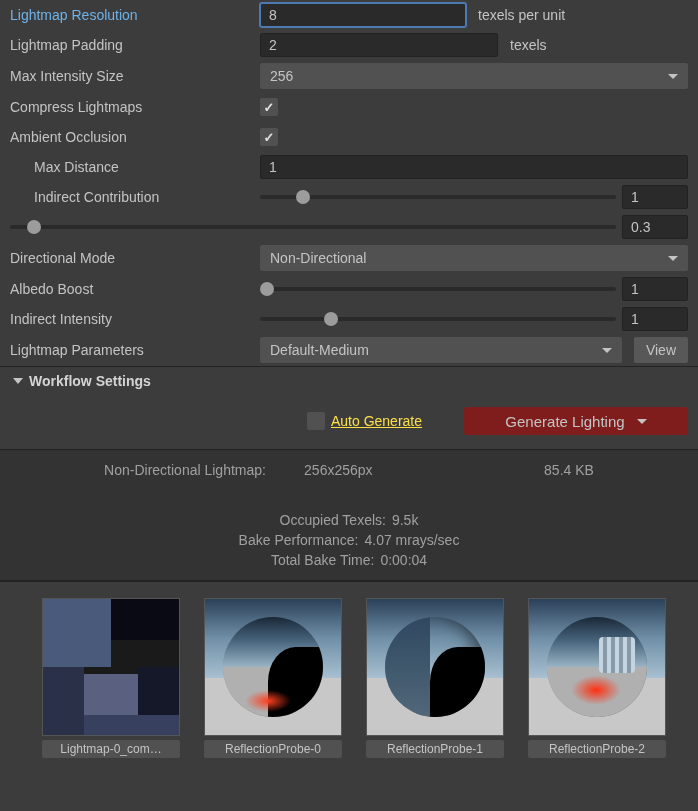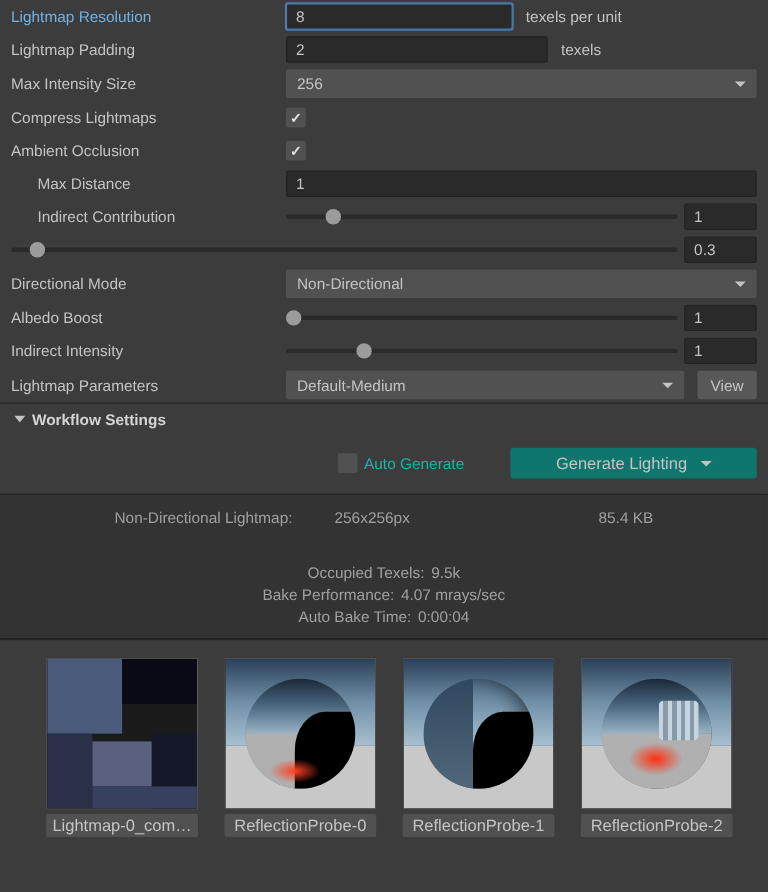--- a/index.html
+++ b/index.html
@@ -153,23 +153,23 @@
     color: #a0a0a0;
     justify-content: center;
   }
   .gen-row {
     display: flex;
     align-items: center;
     justify-content: flex-end;
     padding: 12px 10px 14px;
     gap: 6px;
   }
-  .chklabel { color:#14b8a6; }
+  .chklabel { color:#fde047;text-decoration:underline; }
   .big-button {
-    background: #0f766e;
+    background: #7f1d1d;
     border: none;
     color: #c4c4c4;
     font-size: 15px;
     border-radius: 3px;
     height: 28px;
     min-width: 224px;
     cursor: pointer;
     display:flex; align-items:center; justify-content:center; gap:8px;
     padding: 0 10px;
   }
@@ -192,21 +192,21 @@
     height: 138px;
     border: 1px solid #555;
     background: #1a1a1a;
     position: relative;
     overflow: hidden;
   }
   .thumb-label {
     background: #515151;
     width: 138px;
     text-align: center;
-    font-size: 15px;
+    font-size: 12px;
     padding: 2px 4px;
     border-radius: 2px;
     white-space: nowrap;
     overflow: hidden;
     text-overflow: ellipsis;
     color:#c4c4c4;
   }
   
   .lm-tile { position:absolute; }
   .t1{left:0;top:0;width:50%;height:50%;background:#4a5a7a;}
@@ -358,21 +358,21 @@
   <div style="height:30px"></div>
   <div class="stats-row">
     <span>Occupied Texels:</span>
     <span style="margin-left:6px">9.5k</span>
   </div>
   <div class="stats-row">
     <span>Bake Performance:</span>
     <span style="margin-left:6px">4.07 mrays/sec</span>
   </div>
   <div class="stats-row">
-    <span>Auto Bake Time:</span>
+    <span>Total Bake Time:</span>
     <span style="margin-left:6px">0:00:04</span>
   </div>
 </div>
 
 <div class="thumbs">
 
   <div class="thumb">
     <div class="thumb-img">
       <div class="lm-tile t1"></div>
         <div class="lm-tile t2"></div>

